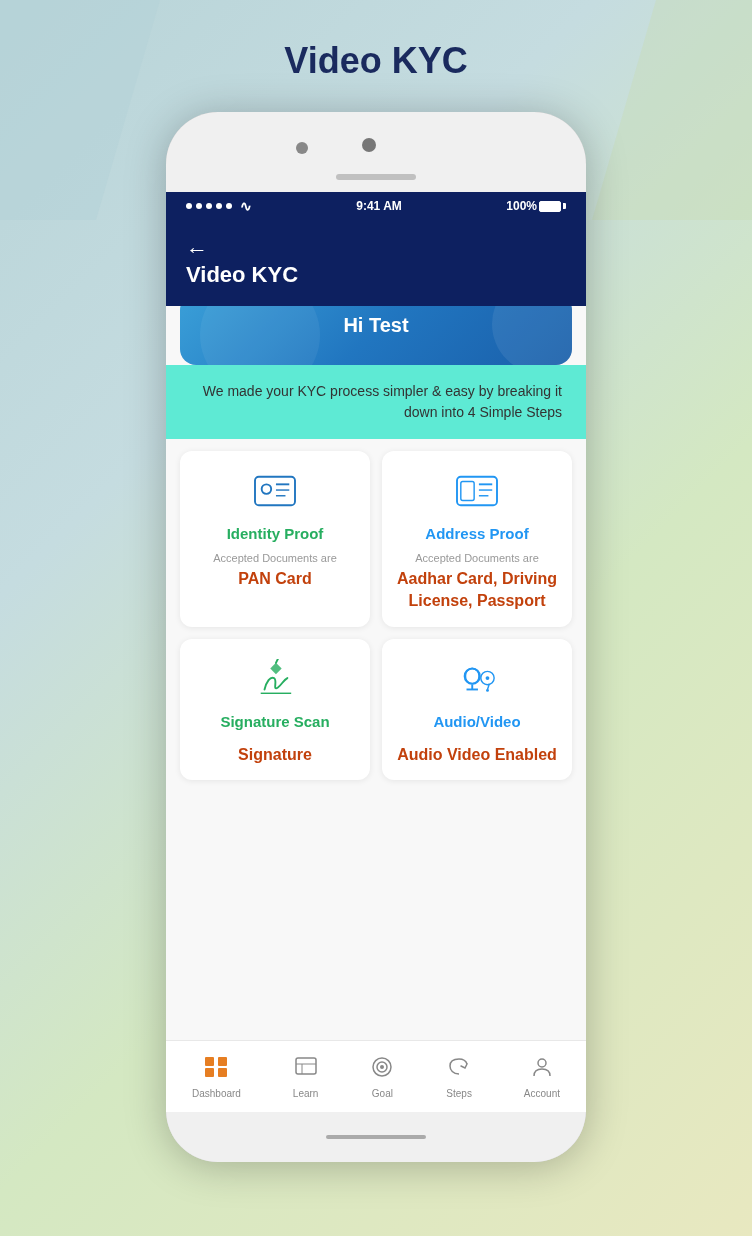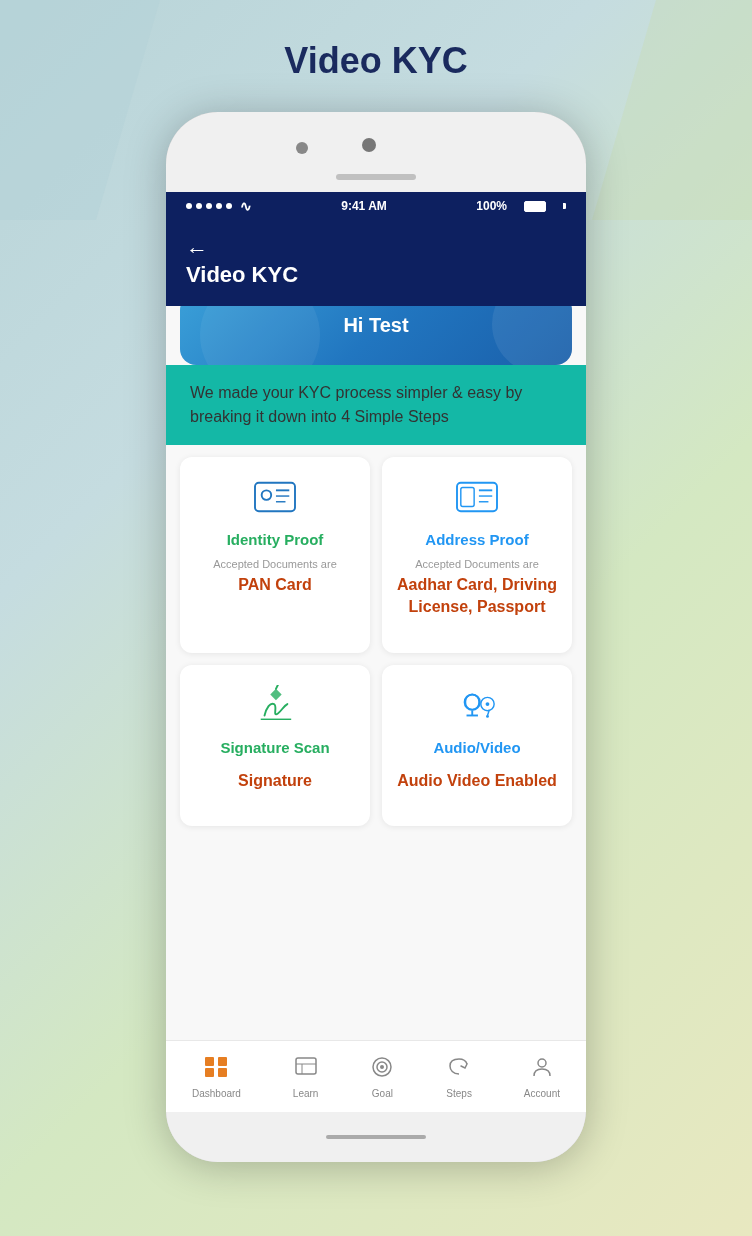--- a/index.html
+++ b/index.html
@@ -134,21 +134,21 @@
     }
     .signal-dot {
       width: 6px;
       height: 6px;
       background: white;
       border-radius: 50%;
     }
     .battery-icon {
       display: flex;
       align-items: center;
-      gap: 17px;
+      gap: 2px;
     }
     .battery-bar {
       width: 22px;
       height: 11px;
       border: 1.5px solid white;
       border-radius: 2px;
       position: relative;
       background: white;
     }
     .battery-tip {
@@ -223,40 +223,40 @@
 
     
     .content-area {
       flex: 1;
       overflow-y: auto;
       padding: 0 0 0 0;
       background: #f8f8f8;
     }
 
     .steps-description {
-      text-align: left;
-      font-size: 16px;
+      text-align: right;
+      font-size: 14px;
       color: #333;
       padding: 16px 24px;
-      background: #14b8a6;
+      background: #5eead4;
       line-height: 1.5;
     }
 
     
     .steps-grid {
       display: grid;
       grid-template-columns: 1fr 1fr;
       gap: 12px;
       padding: 12px 14px;
     }
 
     .step-card {
       background: white;
       border-radius: 12px;
-      padding: 20px 14px 34px;
+      padding: 20px 14px 14px;
       display: flex;
       flex-direction: column;
       align-items: center;
       text-align: center;
       box-shadow: 0 1px 6px rgba(0,0,0,0.08);
     }
 
     .step-icon {
       margin-bottom: 10px;
     }

